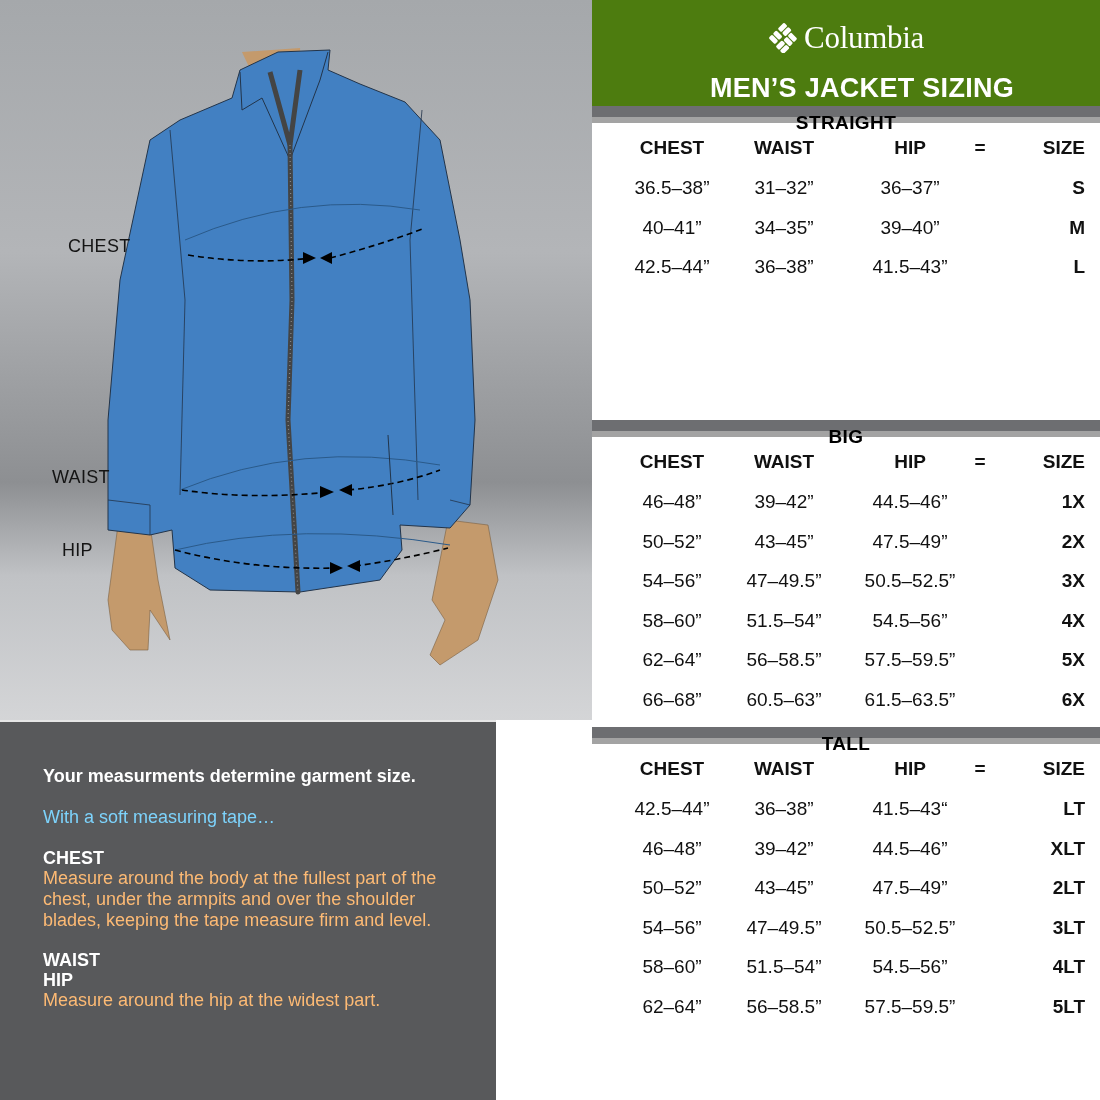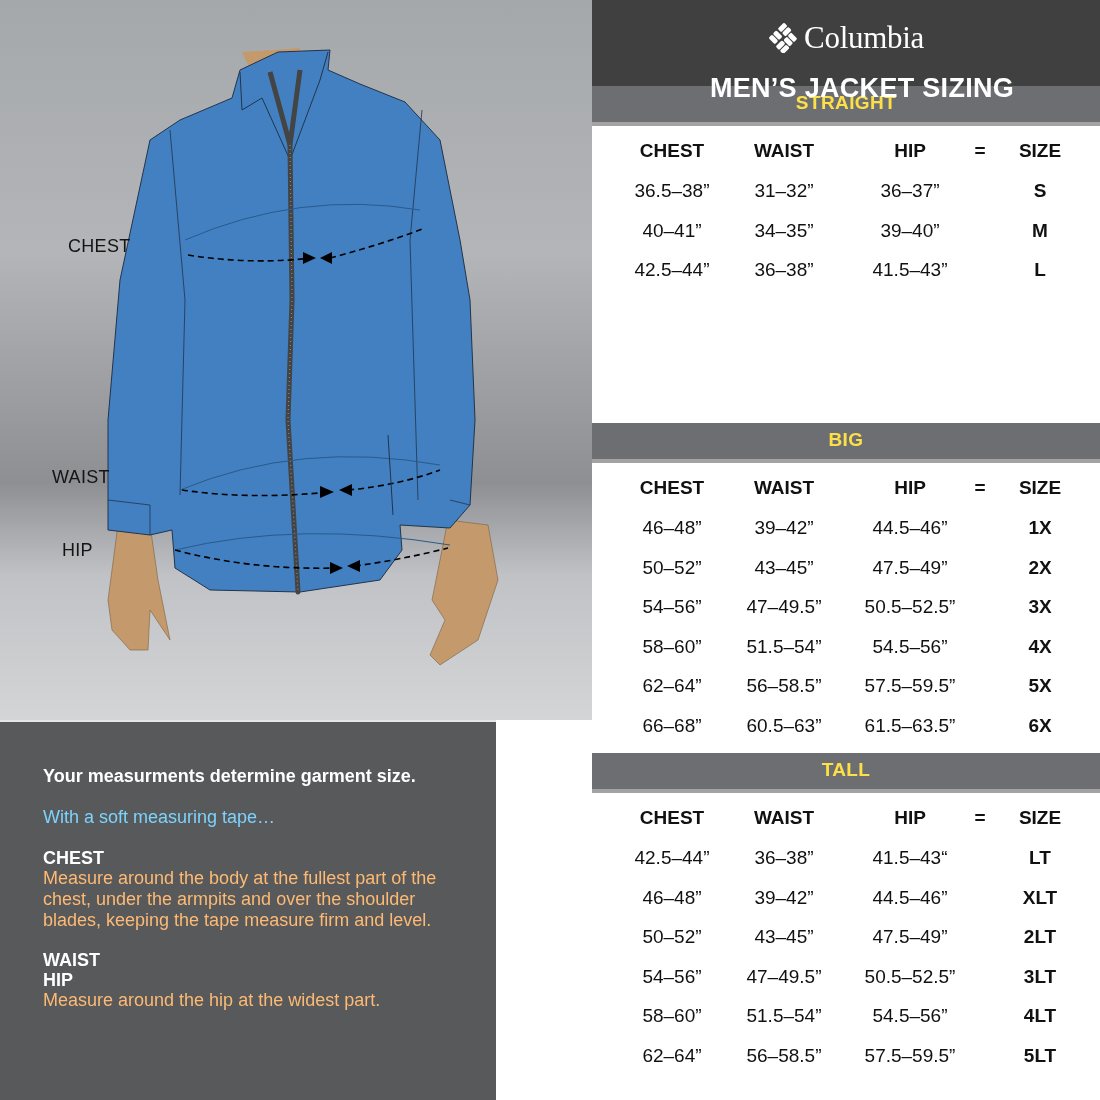--- a/index.html
+++ b/index.html
@@ -24,40 +24,40 @@
     border-top:2px solid #e6e6e6;
   }
   .instr .lead { font-weight:bold; font-size:18px; margin-bottom:8px; }
   .instr .sub { font-size:18px; color:#7dd3fc; margin-bottom:20px;margin-top:20px; }
   .instr .hd { font-weight:bold; font-size:18px; line-height:20px; }
   .instr .tx { font-size:18px; line-height:21px; color:#fdba74; margin-bottom:19px; }
 
   
   .right { position:absolute; left:592px; top:0; width:508px; height:1100px; background:#fff; }
   .brand {
-    height:86px; background:#404040; color:#fff; text-align:center; position:relative;
+    height:106px; background:#4d7c0f; color:#fff; text-align:center; position:relative;
   }
   .logo { position:absolute; top:20px; left:0; width:100%; display:flex; justify-content:center; align-items:center; gap:4px; }
   .logo-text { font-family:"Liberation Serif", "DejaVu Serif", serif; font-size:31px; letter-spacing:-0.3px; }
   .title { position:absolute; top:73px; width:100%; font-weight:bold; font-size:27px; letter-spacing:0.3px;margin-left:16px; }
 
   .section-bar {
-    height:40px; background:#6d6e71; color:#fde047; text-align:center;
+    height:17px; background:#6d6e71; color:#000000; text-align:center;
     font-weight:bold; font-size:19px; line-height:34px; letter-spacing:0.4px;
-    border-bottom:4px solid #a3a3a3;
+    border-bottom:6px solid #a3a3a3;
   }
   .table { position:relative; }
   .row { position:relative; height:39.6px; font-size:19px; }
   .row.hdr { font-weight:bold; height:40px; }
   .cell { position:absolute; top:0; text-align:center; line-height:40px; white-space:nowrap; }
   .c-chest { left:20px; width:120px; }
   .c-waist { left:132px; width:120px; }
   .c-hip   { left:258px; width:120px; }
   .c-eq    { left:370px; width:36px; font-weight:bold; }
-  .c-size  { left:403px; width:90px; font-weight:bold; }
+  .c-size  { left:403px; width:90px; font-weight:bold;text-align:right; }
 
   #straight-table { padding-top:5px; height:297px; }
   #big-table { padding-top:5px; height:290px; }
   #tall-table { padding-top:5px; }
 </style>
 </head>
 <body>
 
 <div class="illus">
   <svg width="592" height="720" viewBox="0 0 592 720">

